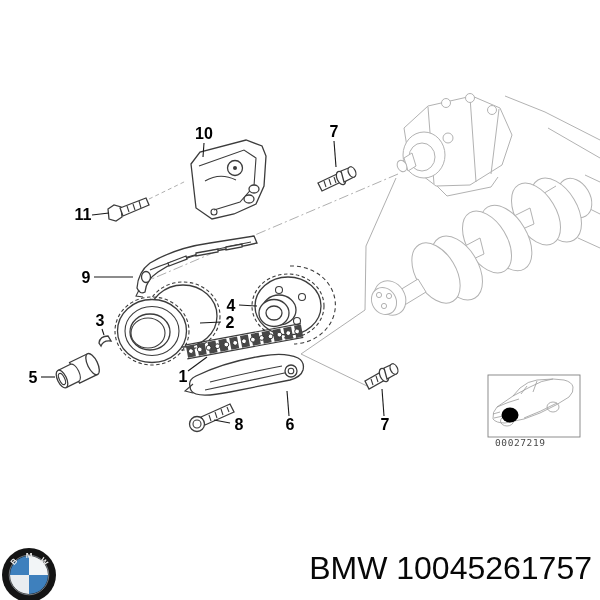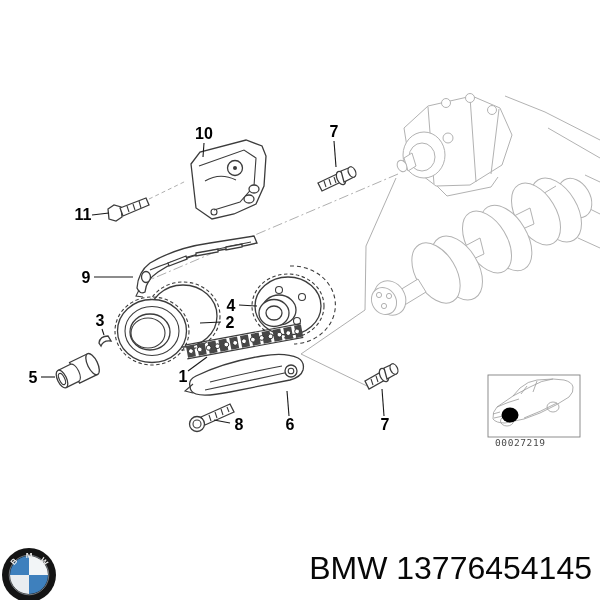--- a/index.html
+++ b/index.html
@@ -243,14 +243,14 @@
     <path d="M0,0 L-19,0 A19,19 0 0 1 0,-19 Z" fill="#3e80bd"></path>
     <path d="M0,0 L0,-19 A19,19 0 0 1 19,0 Z" fill="#f2f5f7"></path>
     <path d="M0,0 L19,0 A19,19 0 0 1 0,19 Z" fill="#3e80bd"></path>
     <path d="M0,0 L0,19 A19,19 0 0 1 -19,0 Z" fill="#e9edf0"></path>
     <text class="roundel-letter" transform="rotate(-48)" x="0" y="-17.5">B</text>
     <text class="roundel-letter" x="0" y="-17.5">M</text>
     <text class="roundel-letter" transform="rotate(48)" x="0" y="-17.5">W</text>
   </g>
 </svg>
 
-  <div class="part-number"><span>BMW</span> <span>13776454145</span></div>
+  <div class="part-number"><span>BMW</span> <span>10045261757</span></div>
 </div>
 
 </body></html>

